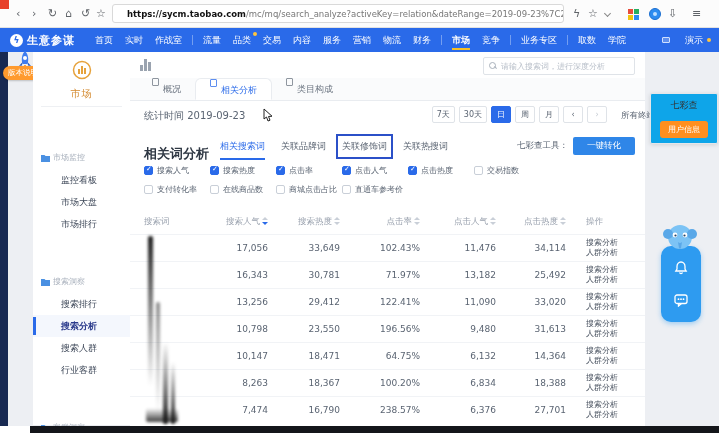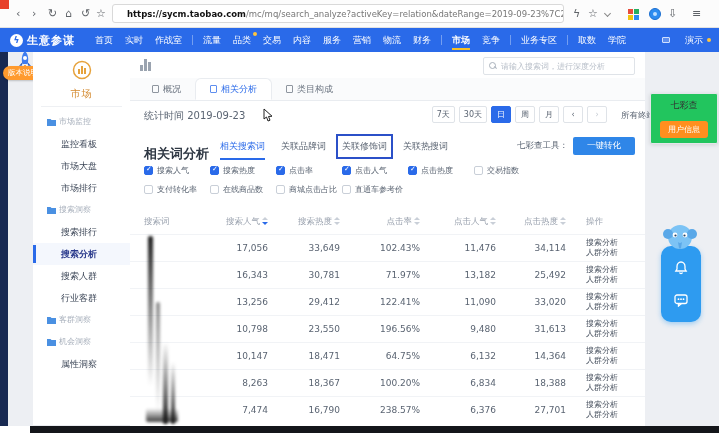--- a/index.html
+++ b/index.html
@@ -37,39 +37,39 @@
   .rocket { position:absolute; top:50px; left:14px; }
   .version-badge { position:absolute; top:66px; left:3px; background:#ff9a2e; color:#fff; font-size:7.5px; padding:2px 5px; border-radius:8px; white-space:nowrap; box-shadow:0 1px 2px rgba(0,0,0,.2); }
 
   
   .sidebar { position:absolute; top:52px; left:33px; width:97px; height:373px; background:#fff; box-shadow:1px 0 2px rgba(0,0,0,.04); }
   .sb-head { text-align:center; padding-top:8px; height:54px; }
   .sb-head .sb-title { color:#d48a2f; font-size:10px; margin-top:3px; letter-spacing:1px; }
   .sb-sep { border-bottom:1px solid #eef0f3; margin:0 8px; }
   .sb-list { padding-top:4px; }
   .sb-row { position:relative; height:22px; line-height:22px; white-space:nowrap; cursor:pointer; }
-  .sb-row.group { color:#a8b0bc; font-size:8px; padding-left:14px; cursor:default; }
+  .sb-row.group { color:#a8b0bc; font-size:8px; padding-left:8px; cursor:default;margin-top:36px; }
   .sb-row.group svg { vertical-align:-2px; margin-right:3px; }
   .sb-row.item { color:#3c4657; font-size:9px; padding-left:28px; }
   .sb-row.item.active { color:#2a3a8c; font-weight:bold; background:#f4f7fd; }
   .sb-row.item.active::before { content:""; position:absolute; left:0; top:2px; bottom:2px; width:3px; background:#2a6ae9; }
 
   
   .card { position:absolute; top:52px; left:130px; width:515px; height:427px; background:#fff; }
   .chart-mini { position:absolute; top:7px; left:10px; display:flex; align-items:flex-end; gap:1.5px; height:12px; }
   .chart-mini i { display:block; width:2.5px; background:#9aa3af; }
   .search-box { position:absolute; top:5px; right:10px; width:152px; height:18px; border:1px solid #dfe3e8; border-radius:2px; display:flex; align-items:center; padding:0 5px; gap:4px; background:#fff; }
   .search-box input { border:0; outline:0; width:125px; font-size:8px; color:#555; font-family:inherit; }
   .search-box input::placeholder { color:#b7bec8; }
   .mag { position:relative; width:8px; height:8px; }
   .mag::before { content:""; position:absolute; left:0; top:0; width:5px; height:5px; border:1.2px solid #aab2bc; border-radius:50%; }
   .mag::after { content:""; position:absolute; left:5.2px; top:5.2px; width:3px; height:1.2px; background:#aab2bc; transform:rotate(45deg); }
 
   .tab-row { position:absolute; top:26px; left:0; width:515px; height:23px; background:#fafbfc; border-bottom:1px solid #e9ecf0; display:flex; align-items:flex-end; padding-left:8px; }
-  .m-tab { position:relative; height:22px; line-height:22px; padding:0 14px; font-size:9px; color:#6b7480; display:flex; align-items:center; gap:4px; cursor:pointer; }
+  .m-tab { position:relative; height:22px; line-height:22px; padding:0 14px; font-size:9px; color:#6b7480; display:flex; align-items:flex-start; gap:4px; cursor:pointer; }
   .m-tab.active { background:#fff; border:1px solid #e9ecf0; border-bottom:1px solid #fff; border-radius:6px 6px 0 0; color:#2a6ae9; }
   .doc-ic { width:7px; height:8px; border:1px solid currentColor; border-radius:1px; position:relative; opacity:.75; }
 
   .stats-row { position:absolute; top:49px; left:0; width:515px; height:28px; }
   .stat-label { position:absolute; left:14px; top:8px; font-size:10px; color:#5a6472; }
   .date-ctrls { position:absolute; right:38px; top:5px; display:flex; align-items:center; gap:4px; }
   .d-btn { min-width:20px; height:17px; padding:0 4px; border:1px solid #dfe3e8; border-radius:2px; background:#fff; font-size:8px; color:#5a6472; line-height:15px; text-align:center; cursor:pointer; }
   .d-btn.active { background:#2a6ae9; border-color:#2a6ae9; color:#fff; }
   .d-btn.dis { color:#c3c9d1; }
   .terminal-dd { position:absolute; right:-18px; top:9px; font-size:8.5px; color:#5a6472; display:flex; gap:3px; align-items:center; cursor:pointer; }
@@ -102,21 +102,21 @@
   .sorters { display:inline-block; vertical-align:-1px; margin-left:2px; }
   .sorters i { display:block; width:0; height:0; border-left:3px solid transparent; border-right:3px solid transparent; }
   .sorters .up { border-bottom:3.5px solid #c9cfd8; margin-bottom:1.5px; }
   .sorters .dn { border-top:3.5px solid #c9cfd8; }
   .sorters.desc .dn { border-top-color:#2a6ae9; }
 
   .censor { position:absolute; filter:blur(1.5px); background:linear-gradient(to bottom, #1b1b1b, rgba(30,30,30,0)); border-radius:2px; pointer-events:none; }
   .censor.rev { background:linear-gradient(to top, #1b1b1b, rgba(30,30,30,0)); }
 
   
-  .ext-panel { position:absolute; top:93px; left:650px; width:68px; background:#22c55e; border:1px solid #e4e6ea; box-shadow:0 1px 4px rgba(0,0,0,.12); border-radius:2px; padding:5px 4px 5px; text-align:center; }
+  .ext-panel { position:absolute; top:93px; left:650px; width:68px; background:#0ea5e9; border:1px solid #e4e6ea; box-shadow:0 1px 4px rgba(0,0,0,.12); border-radius:2px; padding:5px 4px 5px; text-align:center; }
   .ext-title { font-size:9px; color:#333; margin-bottom:5px; cursor:pointer; }
   .ext-btn { display:inline-block; background:#ff8f1f; color:#fff; font-size:8px; padding:3px 8px; border-radius:3px; cursor:pointer; }
 
   
   .mascot { position:absolute; top:220px; left:655px; width:50px; }
   .mascot .panel { position:absolute; top:26px; left:6px; width:40px; height:76px; background:#2e9bf0; border-radius:10px; box-shadow:0 2px 5px rgba(46,155,240,.4); }
   .mascot .panel .w-ic { position:absolute; left:0; width:40px; text-align:center; cursor:pointer; }
 
   
   .bottom-bar { position:absolute; top:426px; left:30px; width:689px; height:7px; background:#14161a; }

